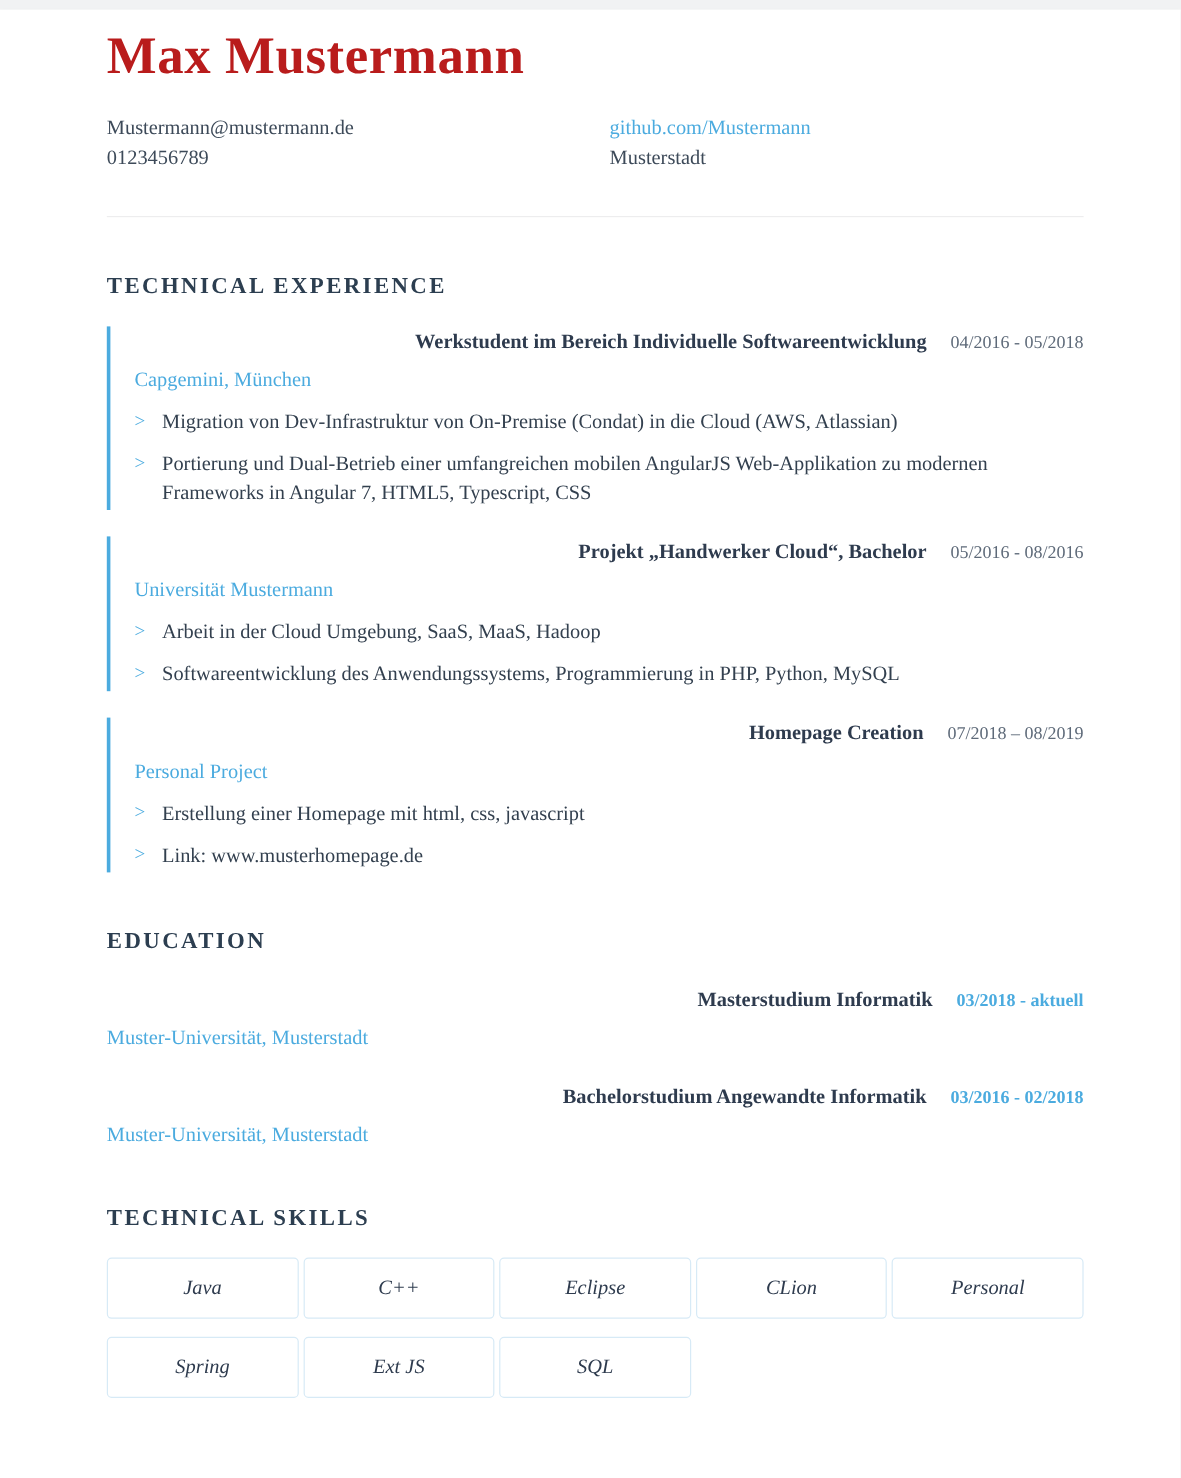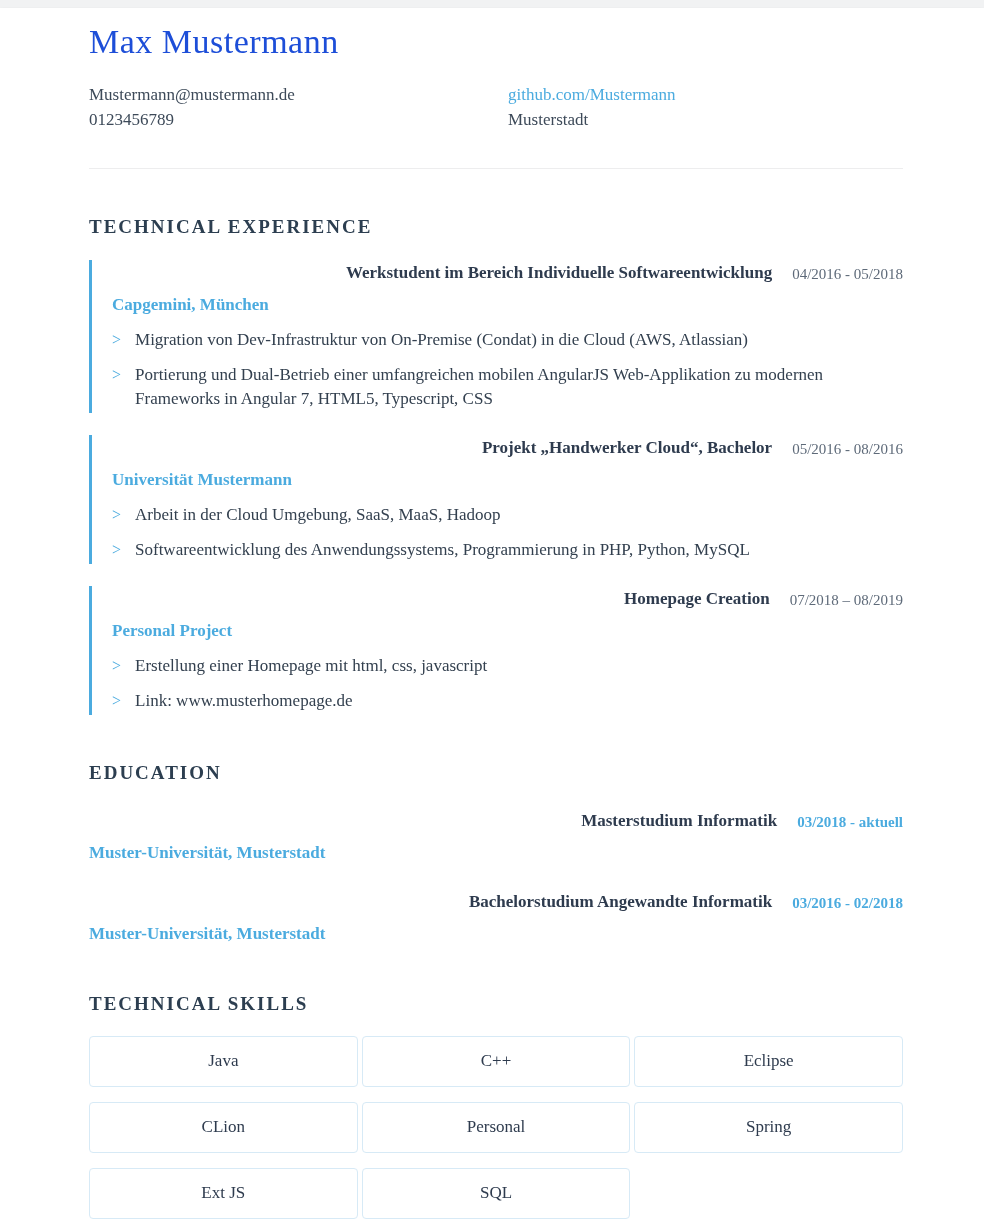--- a/index.html
+++ b/index.html
@@ -15,23 +15,23 @@
     background: #ffffff;
     margin-top: 8px;
     height: 1224px;
     box-sizing: border-box;
     padding: 14px 81px 0 89px;
     box-shadow: 0 1px 3px rgba(0,0,0,0.07);
     overflow: hidden;
   }
   .name {
     margin: 0;
-    font-size: 34px;
-    font-weight: 400;
-    color: #1d4ed8;
+    font-size: 44px;
+    font-weight: 700;
+    color: #b91c1c;
     letter-spacing: 0.5px;
     line-height: 1.15;
   }
   .contact {
     margin-top: 21px;
     display: grid;
     grid-template-columns: 419px 1fr;
     font-size: 17px;
     color: #3d4a59;
   }
@@ -75,21 +75,20 @@
     line-height: 22px;
     padding-top: 2px;
     white-space: nowrap;
     margin-left: 20px;
   }
   .item-sub {
     margin-top: 8px;
     font-size: 17px;
     color: #4babdf;
     line-height: 24px;
-    font-weight: bold;
   }
   .bullets {
     list-style: none;
     margin: 6px 0 0 0;
     padding: 0;
   }
   .bullet {
     display: flex;
     margin-top: 11px;
     font-size: 17px;
@@ -110,22 +109,23 @@
     color: #4babdf;
     line-height: 22px;
     padding-top: 2px;
     white-space: nowrap;
     margin-left: 20px;
   }
   
   .skills-grid {
     margin-top: 21px;
     display: grid;
-    grid-template-columns: repeat(3, 1fr);
+    grid-template-columns: repeat(5, 1fr);
     gap: 15px 4px;
+    font-style: italic;
   }
   .skill {
     box-sizing: border-box;
     border: 1px solid #d7eaf6;
     border-radius: 4px;
     background: #ffffff;
     text-align: center;
     font-size: 17px;
     color: #2e3b4e;
     padding: 12px 0 13px 0;

